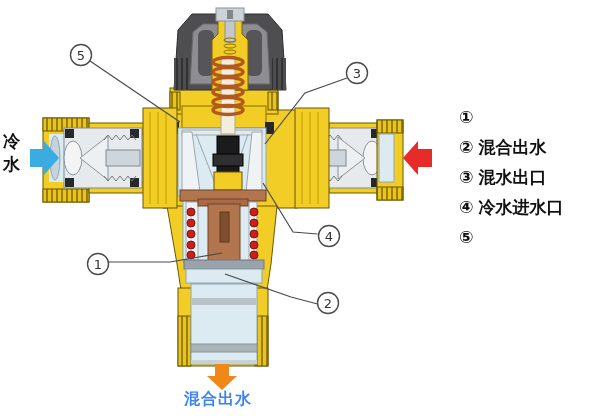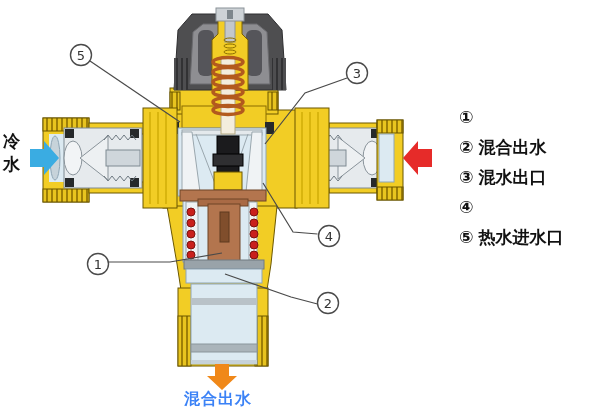--- a/index.html
+++ b/index.html
@@ -228,20 +228,20 @@
     <div class="legend-item">
       <span class="num">②</span>
       <span>混合出水</span>
     </div>
     <div class="legend-item">
       <span class="num">③</span>
       <span>混水出口</span>
     </div>
     <div class="legend-item">
       <span class="num">④</span>
+      <span>冷水进水口</span>
     </div>
     <div class="legend-item">
       <span class="num">⑤</span>
-      <span>热水进水口</span>
     </div>
   </div>
 
 </div>
 
 </body></html>

